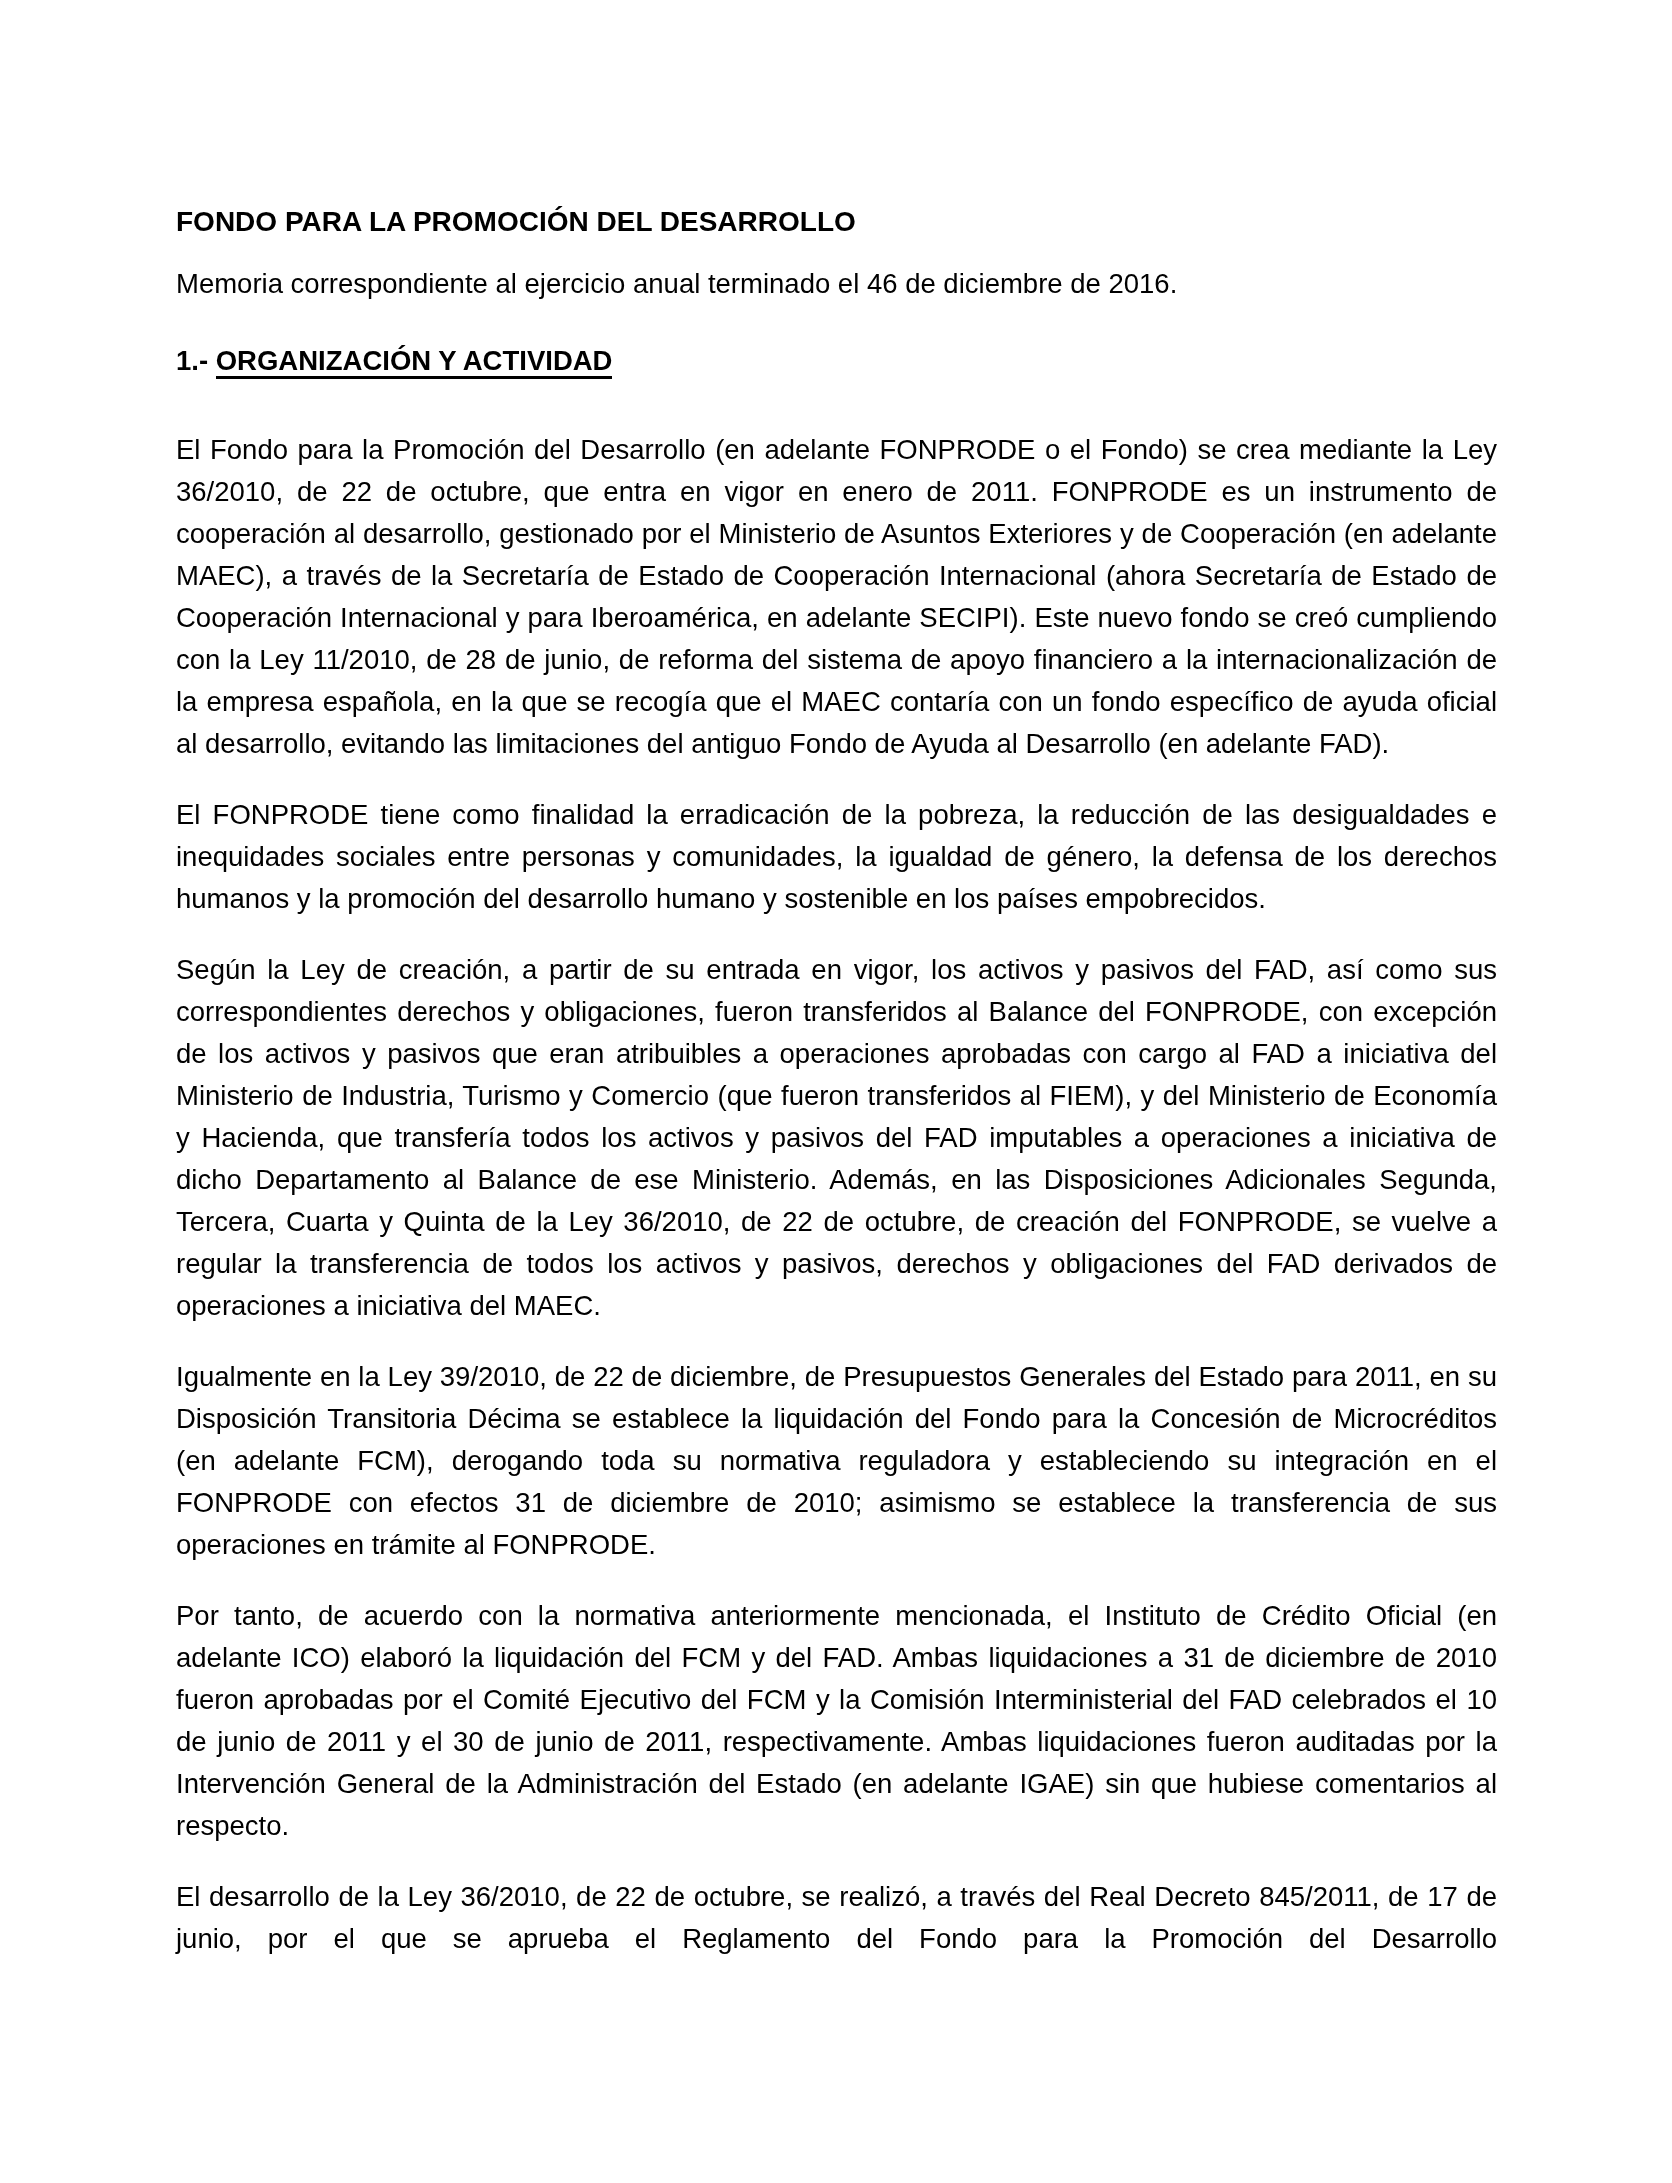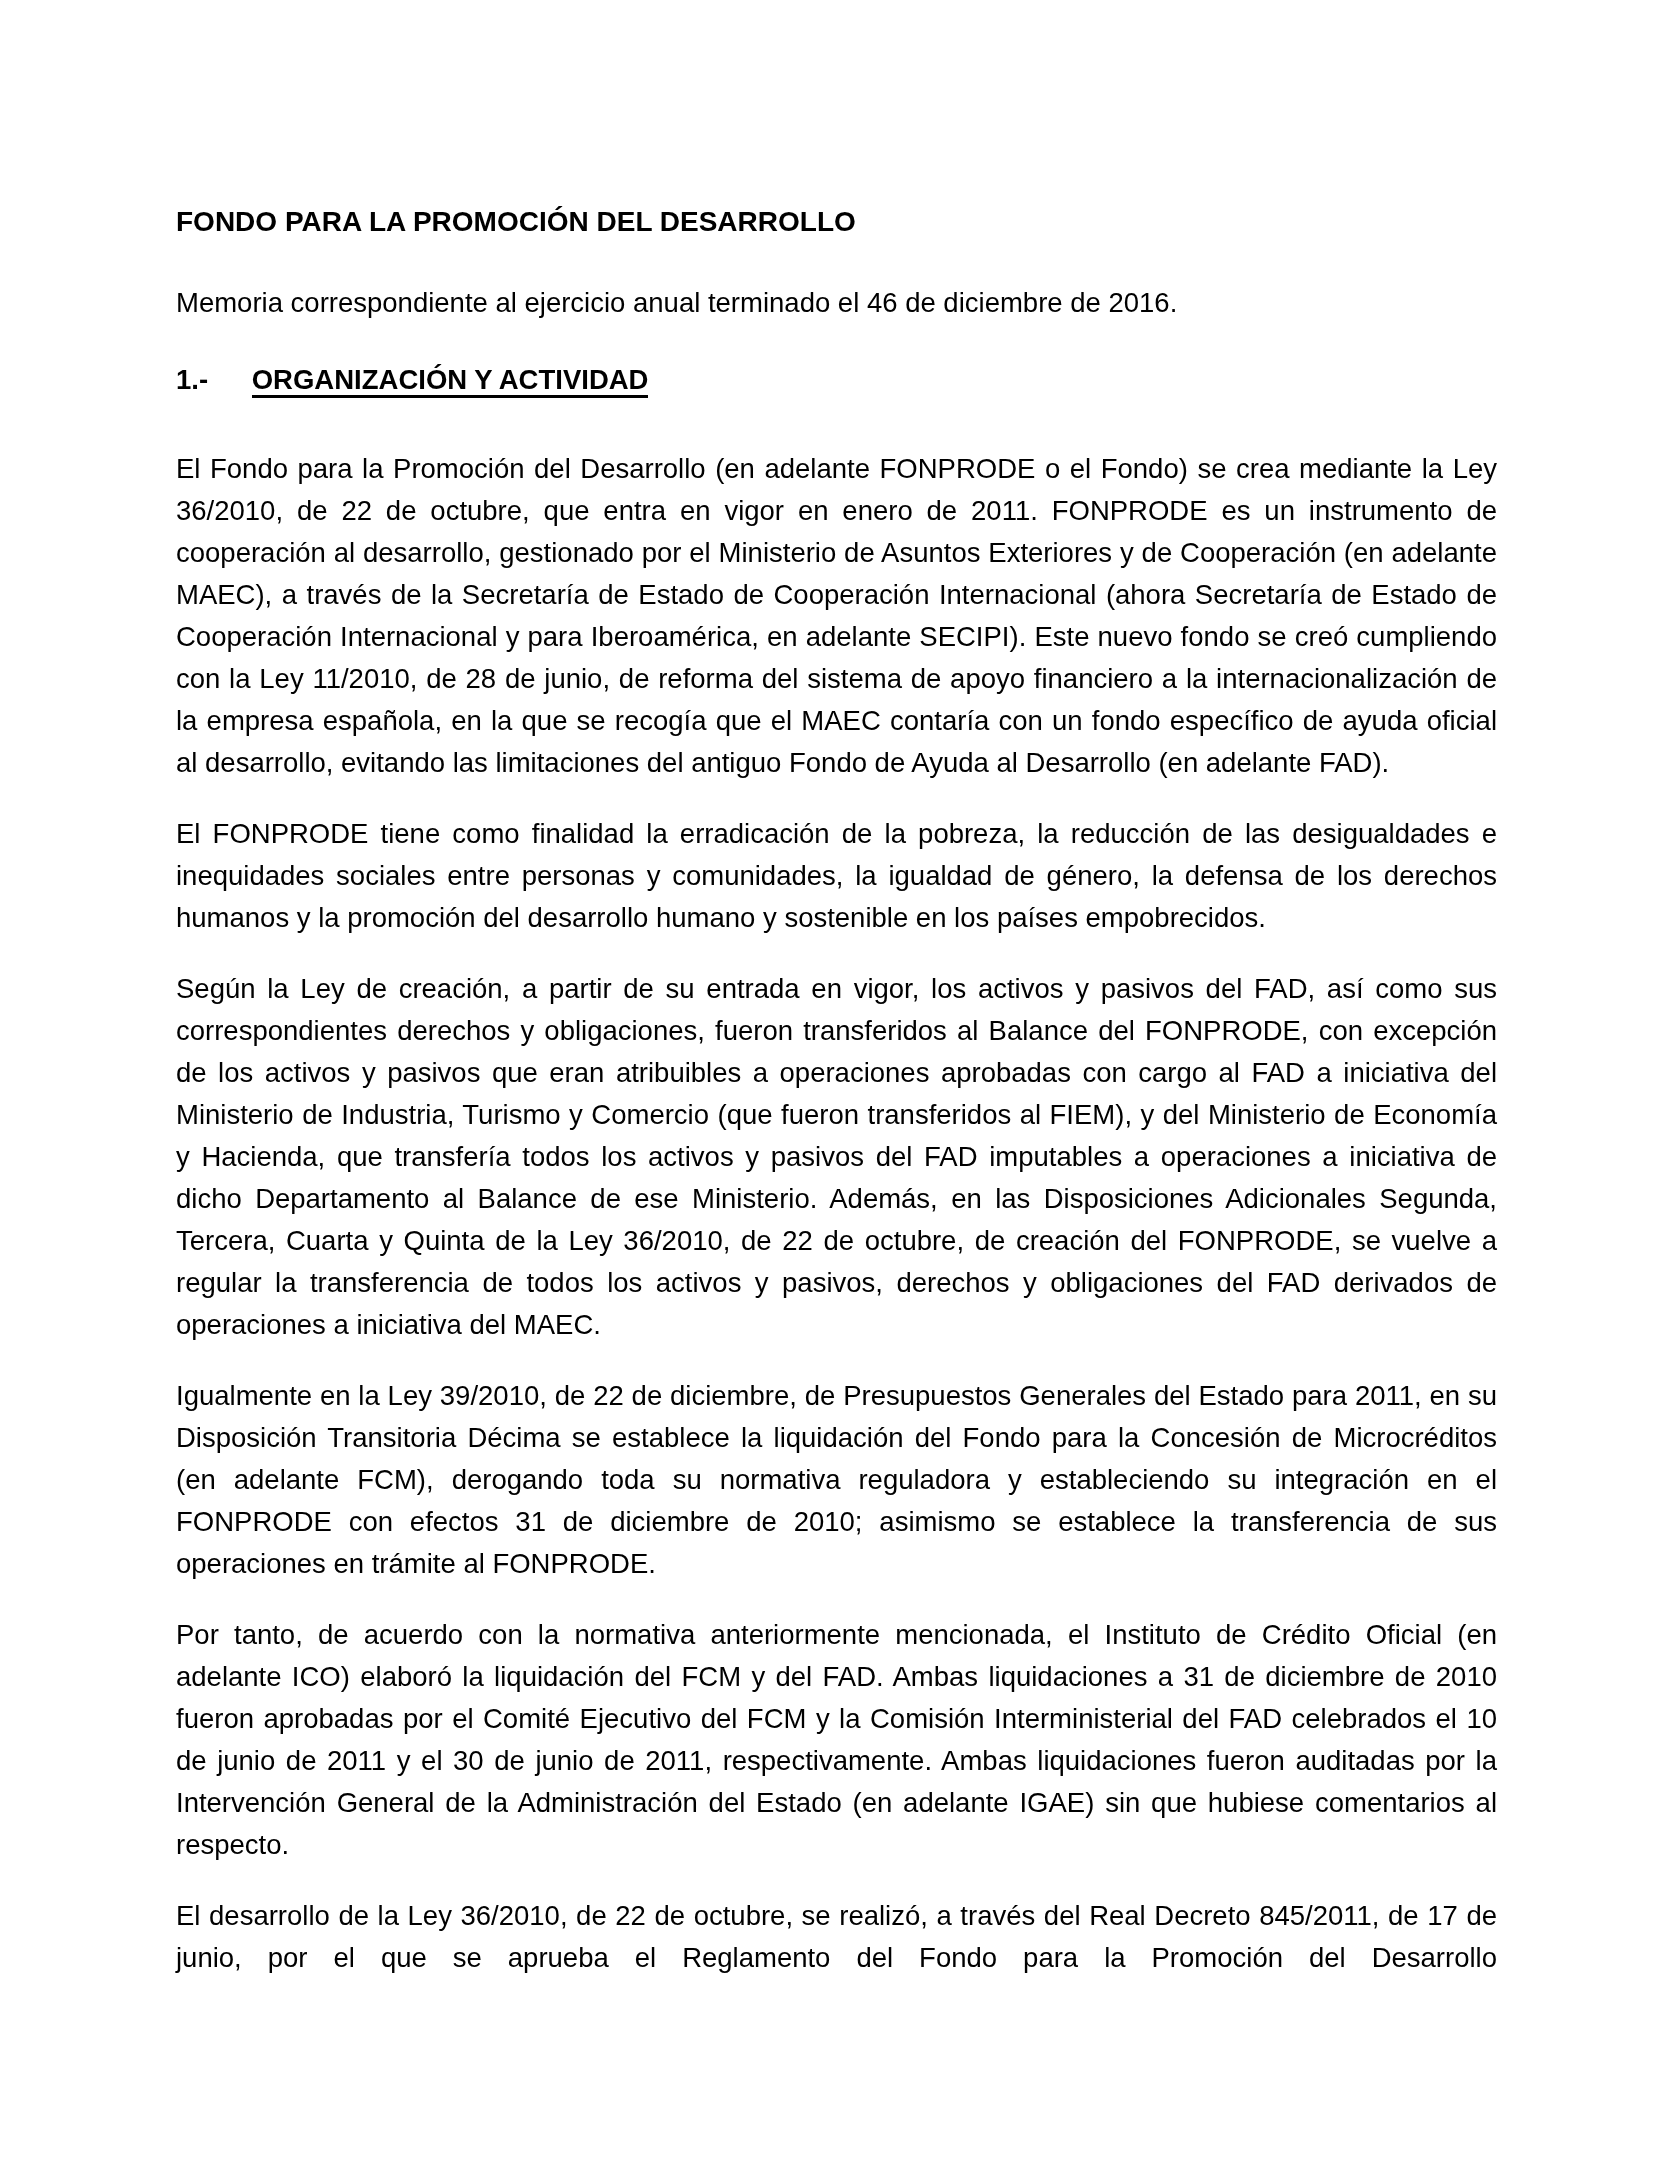--- a/index.html
+++ b/index.html
@@ -14,41 +14,40 @@
     height: 2183px;
     background: #ffffff;
     color: #000000;
     overflow: hidden;
     padding: 201px 175px 0 176px;
     font-family: "Liberation Sans", sans-serif;
     font-size: 27.5px;
     line-height: 42px;
   }
   .doc-title {
-    margin: 0 0 39px 0;
+    margin: 0 0 20px 0;
     font-size: 28px;
     font-weight: bold;
     line-height: 42px;
     letter-spacing: 0px;
   }
   .doc-subtitle {
     margin: 0 0 35px 0;
     font-weight: normal;
   }
   .section-heading {
     margin: 0 0 47px 0;
     font-size: 27.5px;
     font-weight: bold;
     line-height: 42px;
   }
   .section-heading .underlined {
     display: inline-block;
     line-height: 31px;
     border-bottom: 3.1px solid #000000;
-    margin-left: 36px;
   }
   p.body-paragraph {
     margin: 0 0 29px 0;
     text-align: justify;
     word-spacing: normal;
   }
   p.body-paragraph.truncated {
     text-align-last: justify;
     margin-bottom: 0;
   }

